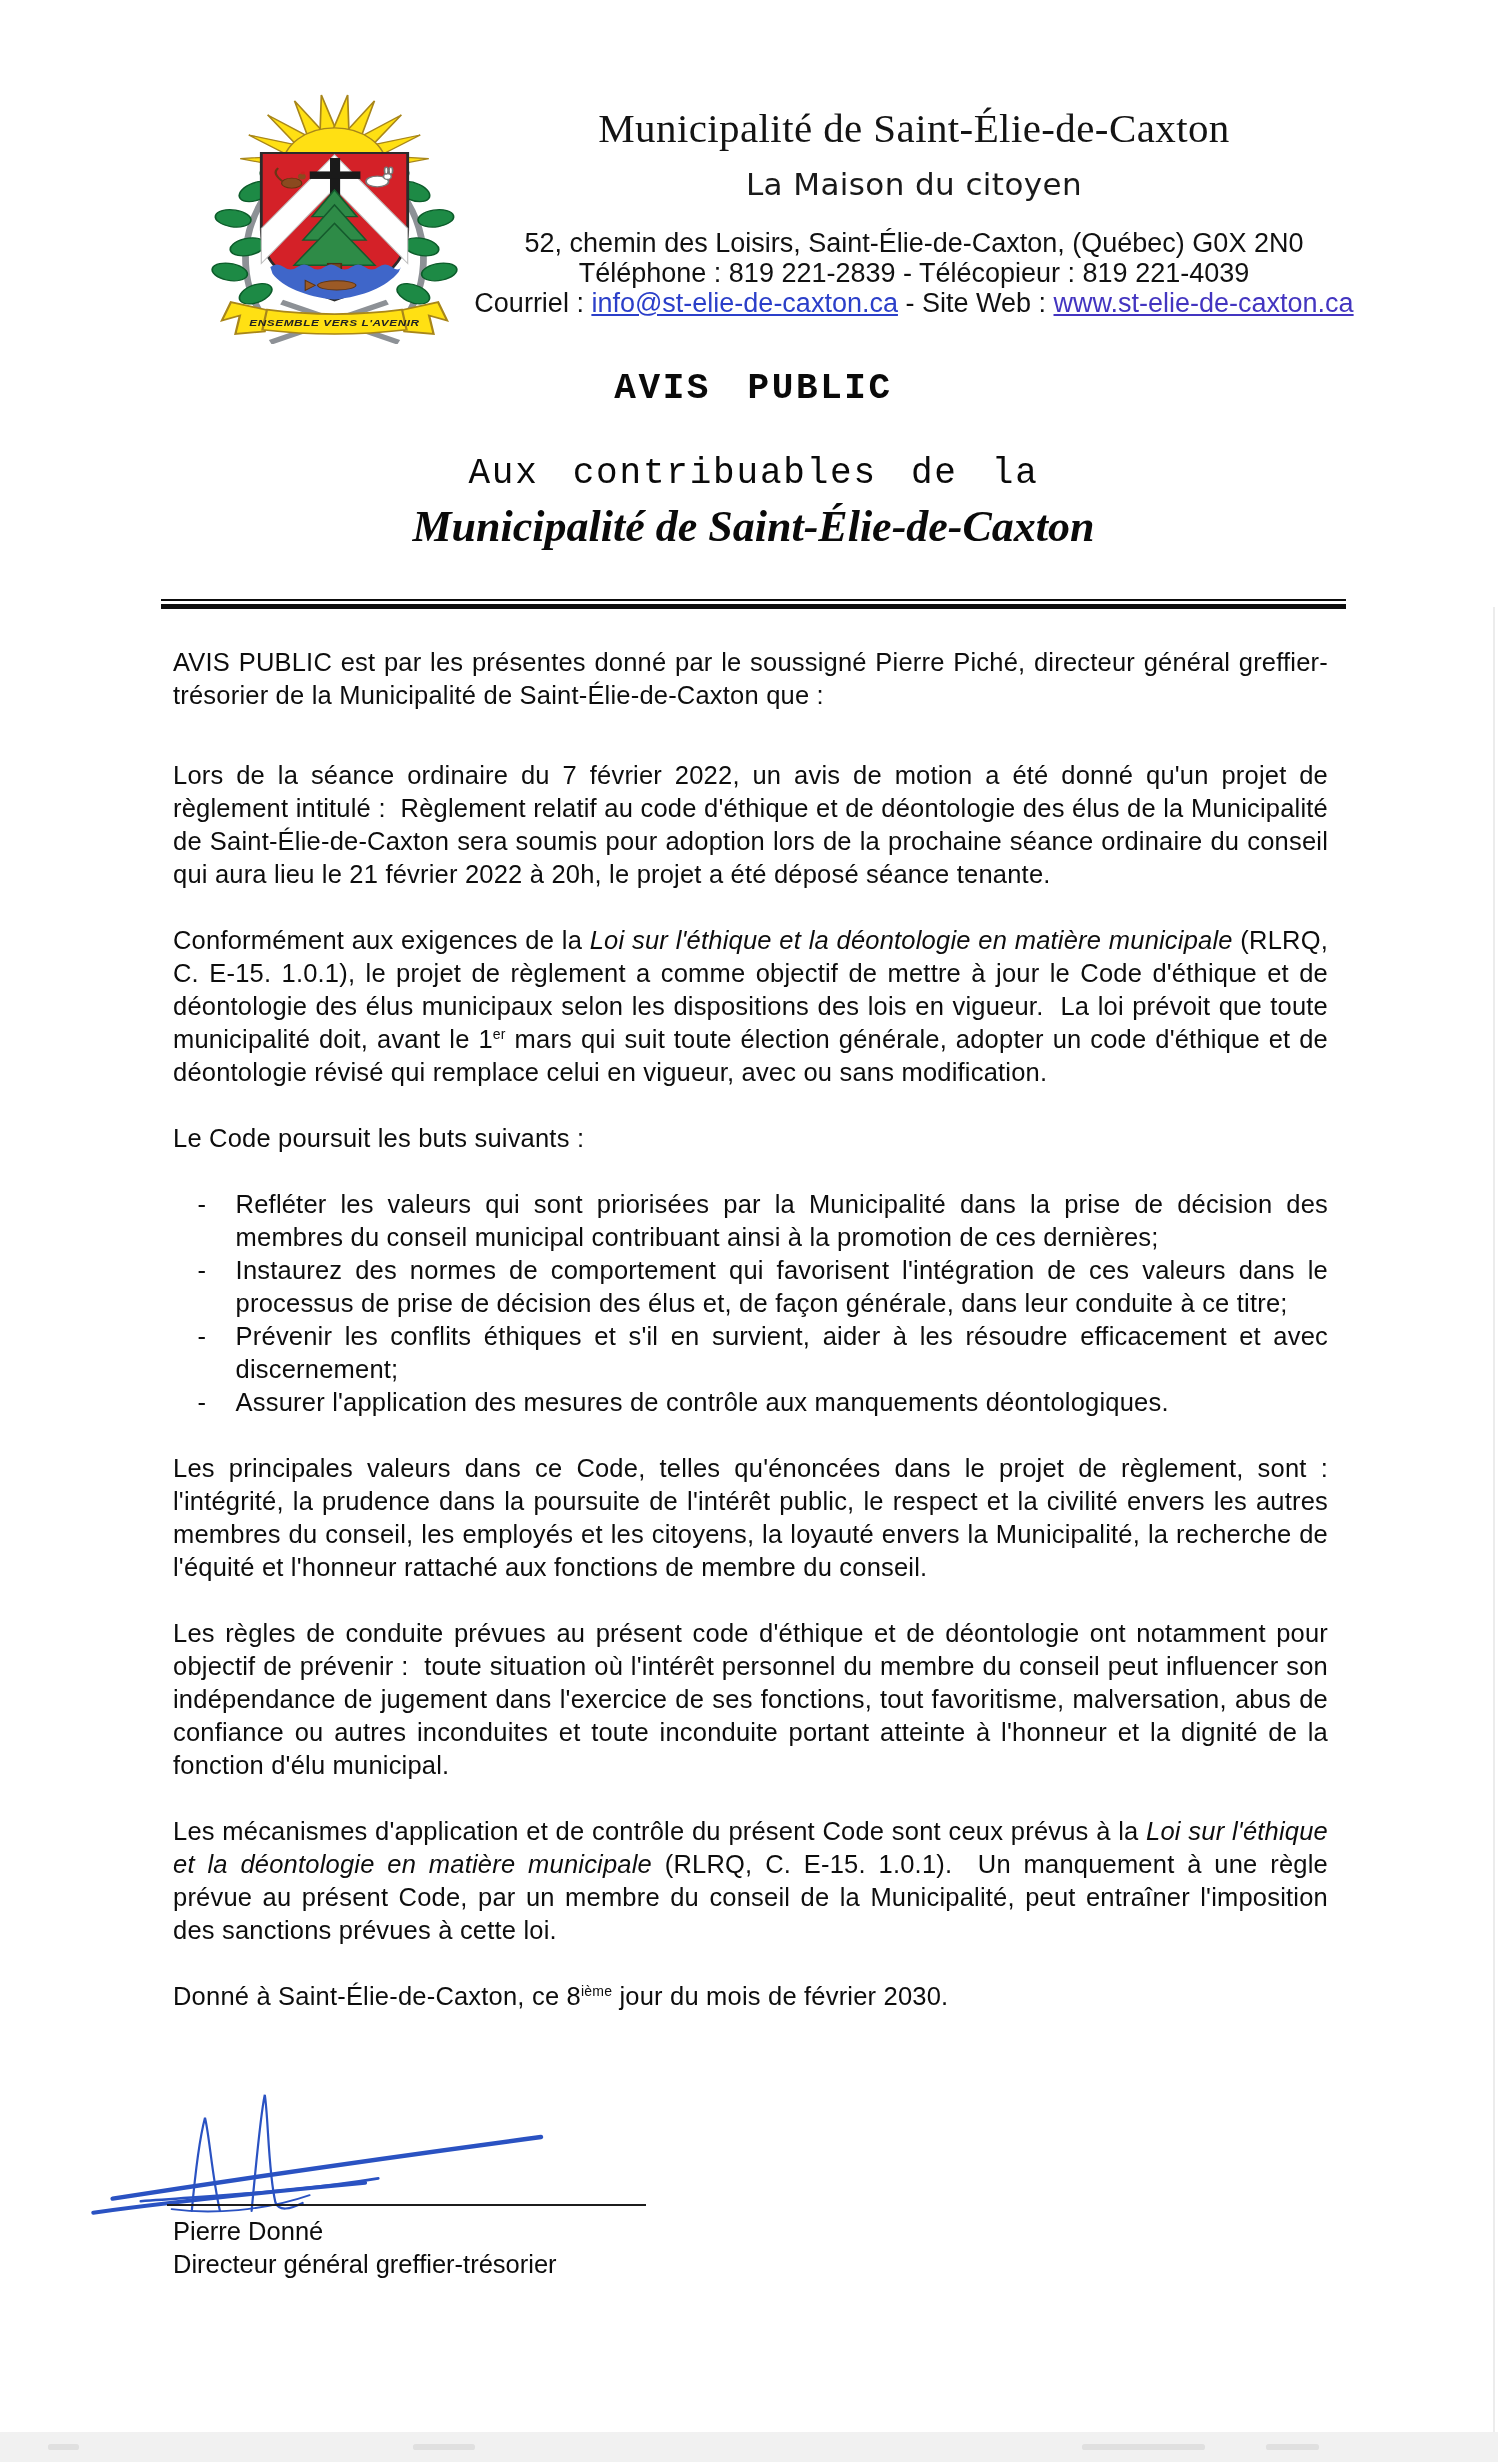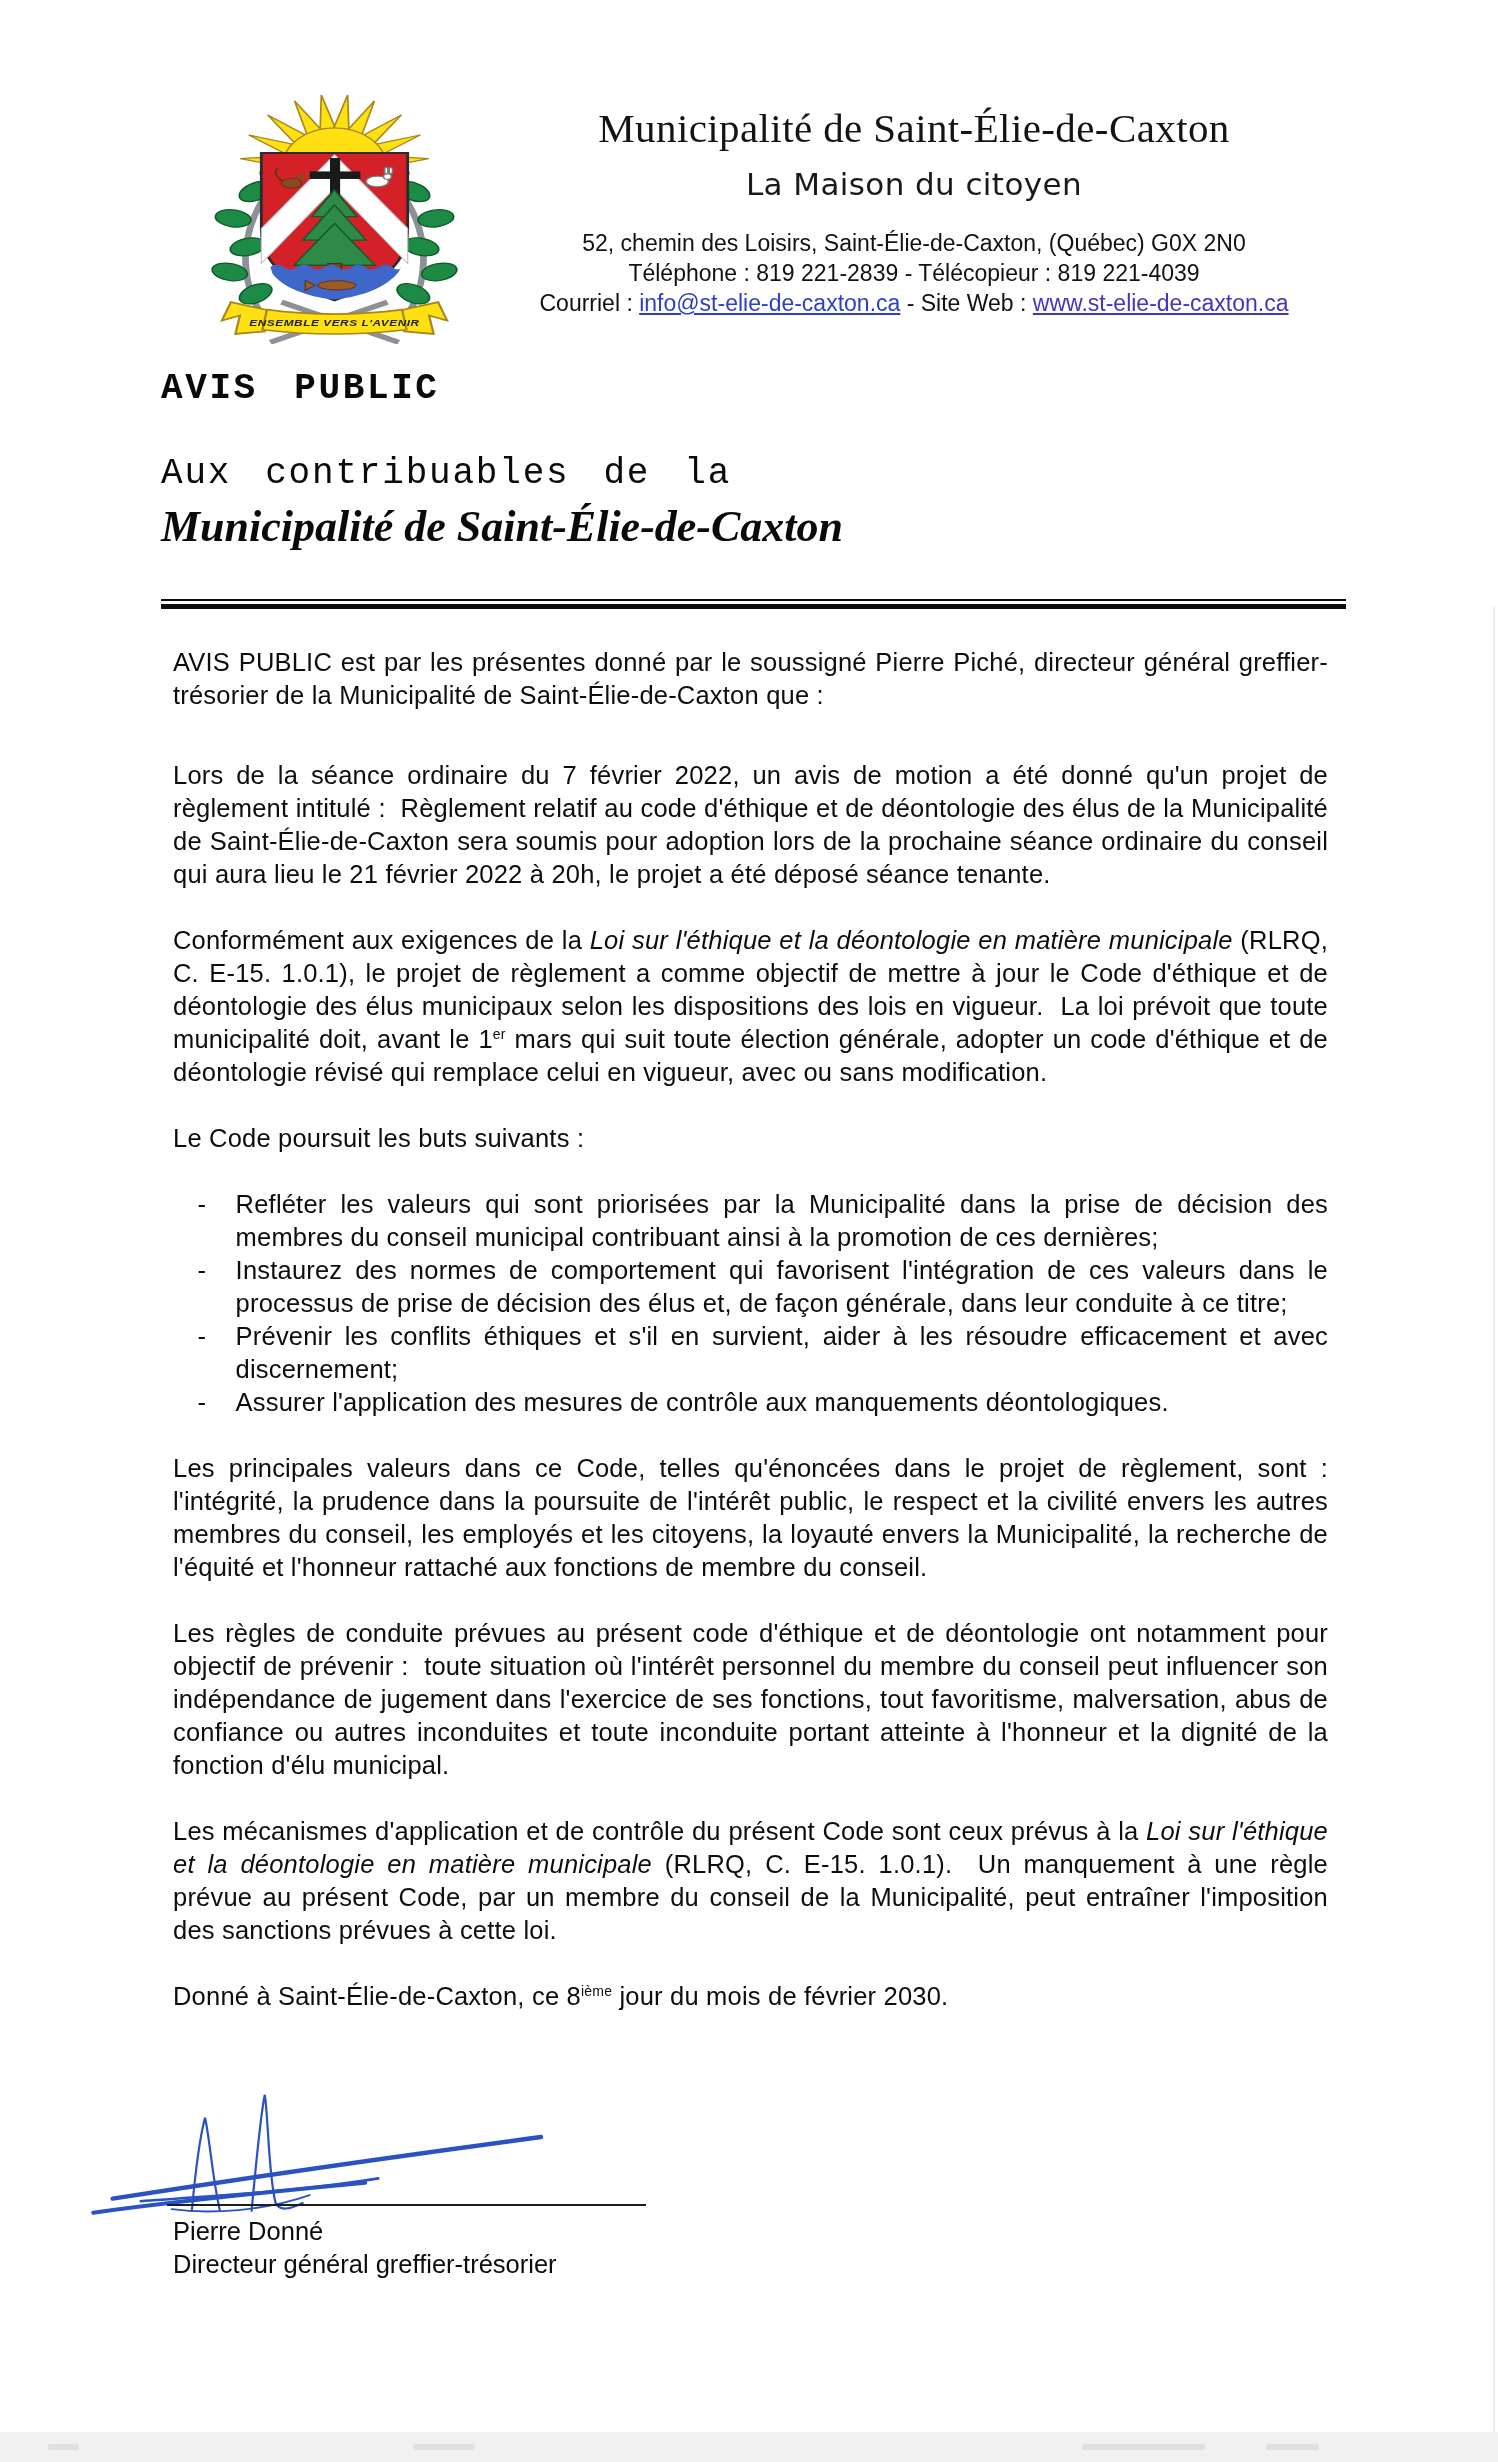--- a/index.html
+++ b/index.html
@@ -4,26 +4,26 @@
 <style>
   html,body{margin:0;padding:0;background:#ffffff;}
   .page{position:relative;width:1499px;height:2462px;background:#ffffff;overflow:hidden;
         font-family:"Liberation Sans",sans-serif;color:#0c0c0c;}
 
   
   .logo{position:absolute;left:205px;top:91px;}
   .header-text{position:absolute;left:369px;top:104px;width:1090px;text-align:center;}
   .org{font-family:"Liberation Serif",serif;font-size:41px;color:#141414;letter-spacing:0.4px;}
   .tagline{font-family:"DejaVu Sans",sans-serif;font-size:31px;margin-top:14px;color:#1a1a1a;letter-spacing:0.4px;}
-  .contact{margin-top:26px;font-size:23px;line-height:30px;color:#111;}
+  .contact{margin-top:26px;font-size:27px;line-height:30px;color:#111;}
   .link{color:#2b3fc9;text-decoration:underline;cursor:pointer;}
   .link.web{color:#4335c0;}
 
   
-  .title-block{position:absolute;left:161px;top:368px;width:1185px;}
+  .title-block{position:absolute;left:161px;top:368px;width:1185px;text-align:center;}
   .avis{font-family:"Liberation Mono",monospace;font-weight:bold;font-size:36px;letter-spacing:2.6px;word-spacing:12.3px;color:#0a0a0a;}
   .sub1{font-family:"Liberation Mono",monospace;font-weight:normal;font-size:36px;letter-spacing:1.8px;word-spacing:10.6px;margin-top:44px;color:#0a0a0a;}
   .sub2{font-family:"Liberation Serif",serif;font-weight:bold;font-style:italic;font-size:44px;margin-top:7px;color:#0a0a0a;}
 
   
   .rule{position:absolute;left:161px;top:599px;width:1185px;border-top:2.6px solid #0d0d0d;}
   .rule-inner{margin-top:2.6px;border-top:5.3px solid #0d0d0d;height:0;}
 
   
   .content{position:absolute;left:173px;top:646px;width:1155px;

